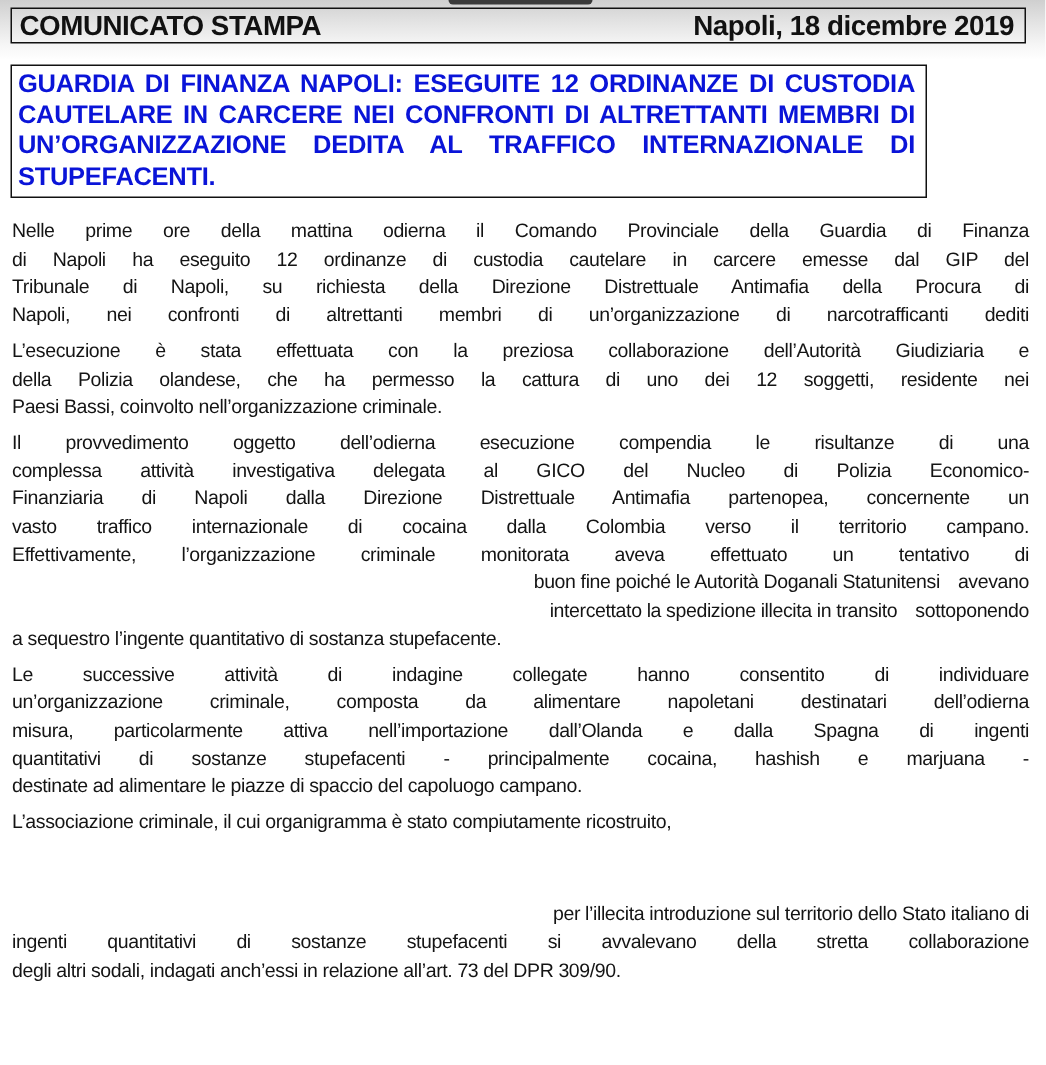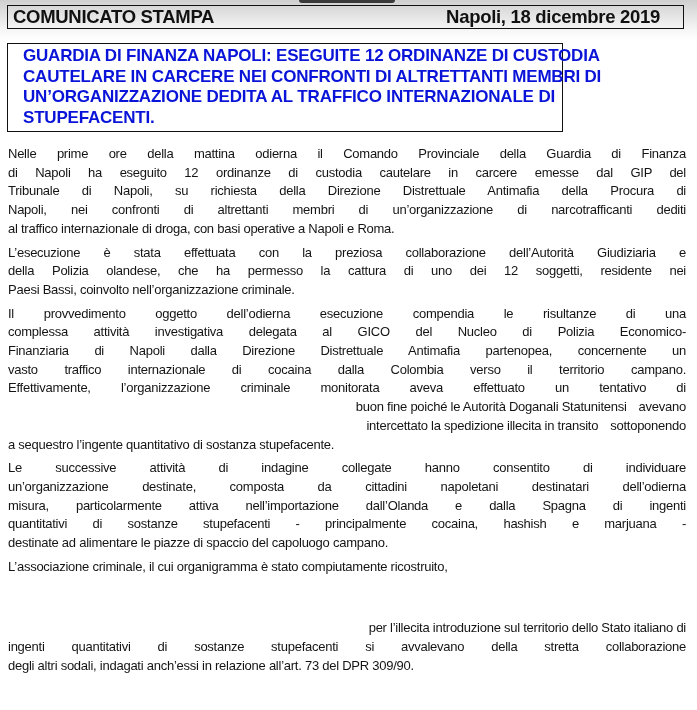--- a/index.html
+++ b/index.html
@@ -35,35 +35,35 @@
       position: absolute;
       left: 7px;
       top: 5px;
       width: 677px;
       height: 24px;
       border: 1.5px solid #111;
       box-sizing: border-box;
       display: flex;
       justify-content: space-between;
       align-items: center;
-      padding: 0 23px 0 5px;
+      padding: 0 7px 0 5px;
       font-weight: bold;
       font-size: 18.5px;
       letter-spacing: -0.3px;
       color: #111;
     }
     .headline-box {
       position: absolute;
       left: 7px;
       top: 43px;
-      width: 556px;
+      width: 611px;
       height: 89px;
       border: 1.5px solid #111;
       box-sizing: border-box;
-      padding: 2px 7px 0 15px;
+      padding: 2px 7px 0 4px;
       color: #0a14d8;
       font-weight: bold;
       font-size: 17px;
       line-height: 20.5px;
       text-align: justify;
       text-align-last: left;
       letter-spacing: -0.2px;
     }
     .content {
       position: absolute;
@@ -127,21 +127,20 @@
   <span class="hl">UN’ORGANIZZAZIONE DEDITA AL TRAFFICO INTERNAZIONALE DI</span>
   <span class="hl last">STUPEFACENTI.</span>
 </div>
 
 <div class="content">
   <div class="para">
     <span class="line">Nelle prime ore della mattina odierna il Comando Provinciale della Guardia di Finanza</span>
     <span class="line">di Napoli ha eseguito 12 ordinanze di custodia cautelare in carcere emesse dal GIP del</span>
     <span class="line">Tribunale di Napoli, su richiesta della Direzione Distrettuale Antimafia della Procura di</span>
     <span class="line">Napoli, nei confronti di altrettanti membri di un’organizzazione di narcotrafficanti dediti</span>
-    <span class="line last">al traffico internazionale di droga, con basi operative a Napoli e Roma.</span>
   </div>
 
   <div class="para">
     <span class="line">L’esecuzione è stata effettuata con la preziosa collaborazione dell’Autorità Giudiziaria e</span>
     <span class="line">della Polizia olandese, che ha permesso la cattura di uno dei 12 soggetti, residente nei</span>
     <span class="line last">Paesi Bassi, coinvolto nell’organizzazione criminale.</span>
   </div>
 
   <div class="para">
     <span class="line">Il provvedimento oggetto dell’odierna esecuzione compendia le risultanze di una</span>
@@ -155,21 +154,21 @@
     </span>
     <span class="line split">
       <span>intercettato la spedizione illecita in transito</span>
       <span>sottoponendo</span>
     </span>
     <span class="line last">a sequestro l’ingente quantitativo di sostanza stupefacente.</span>
   </div>
 
   <div class="para">
     <span class="line">Le successive attività di indagine collegate hanno consentito di individuare</span>
-    <span class="line">un’organizzazione destinate, composta da cittadini napoletani destinatari dell’odierna</span>
+    <span class="line">un’organizzazione criminale, composta da alimentare napoletani destinatari dell’odierna</span>
     <span class="line">misura, particolarmente attiva nell’importazione dall’Olanda e dalla Spagna di ingenti</span>
     <span class="line">quantitativi di sostanze stupefacenti - principalmente cocaina, hashish e marjuana -</span>
     <span class="line last">destinate ad alimentare le piazze di spaccio del capoluogo campano.</span>
   </div>
 
   <div class="para">
     <span class="line last">L’associazione criminale, il cui organigramma è stato compiutamente ricostruito,</span>
     <span class="blank-line"></span>
     <span class="line right">per l’illecita introduzione sul territorio dello Stato italiano di</span>
     <span class="line">ingenti quantitativi di sostanze stupefacenti si avvalevano della stretta collaborazione</span>

